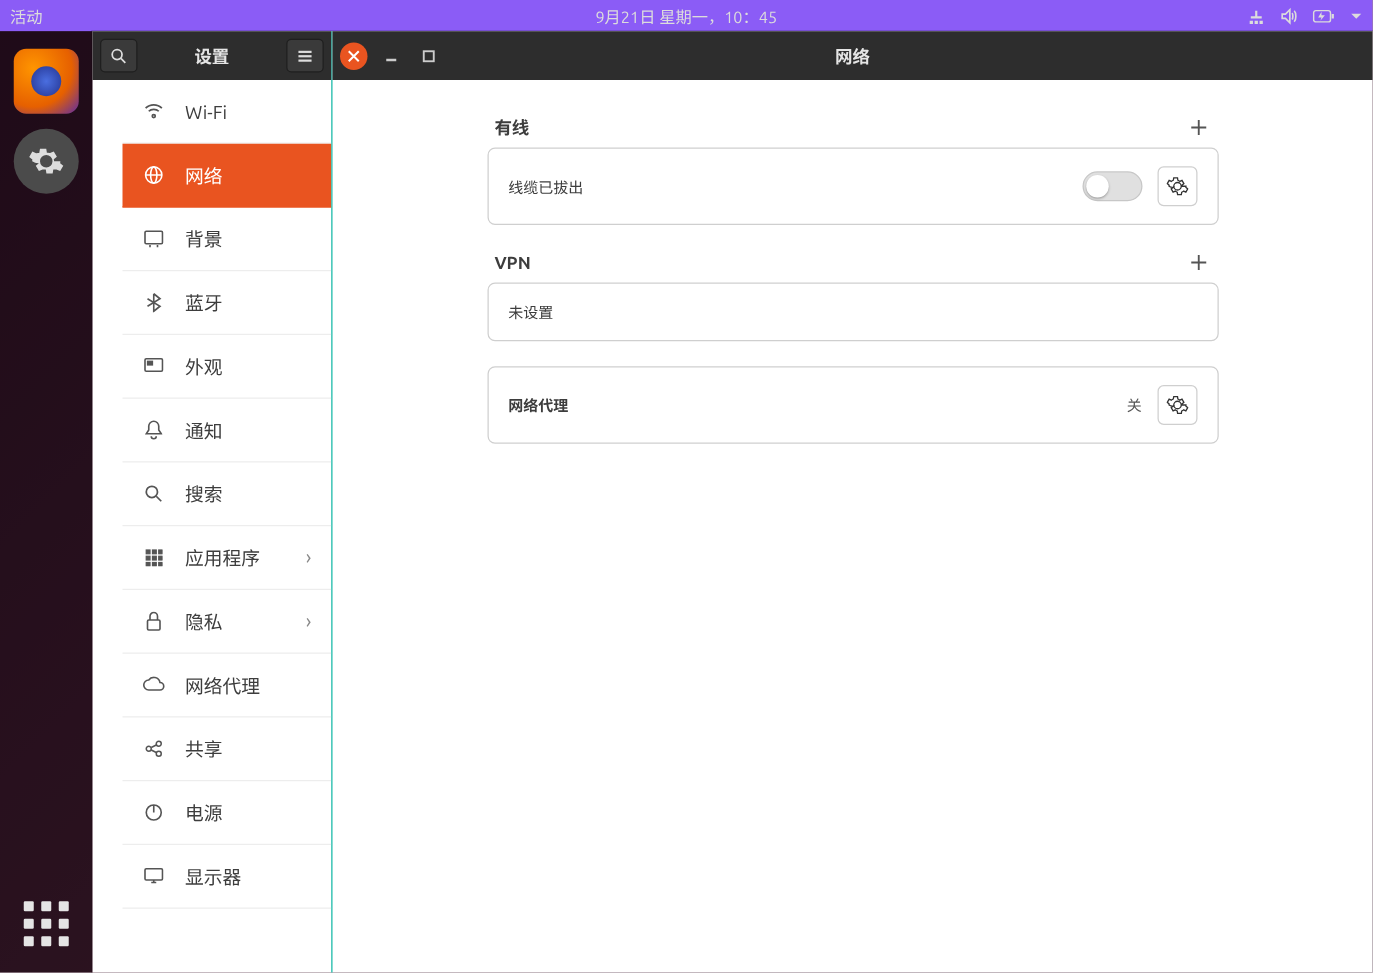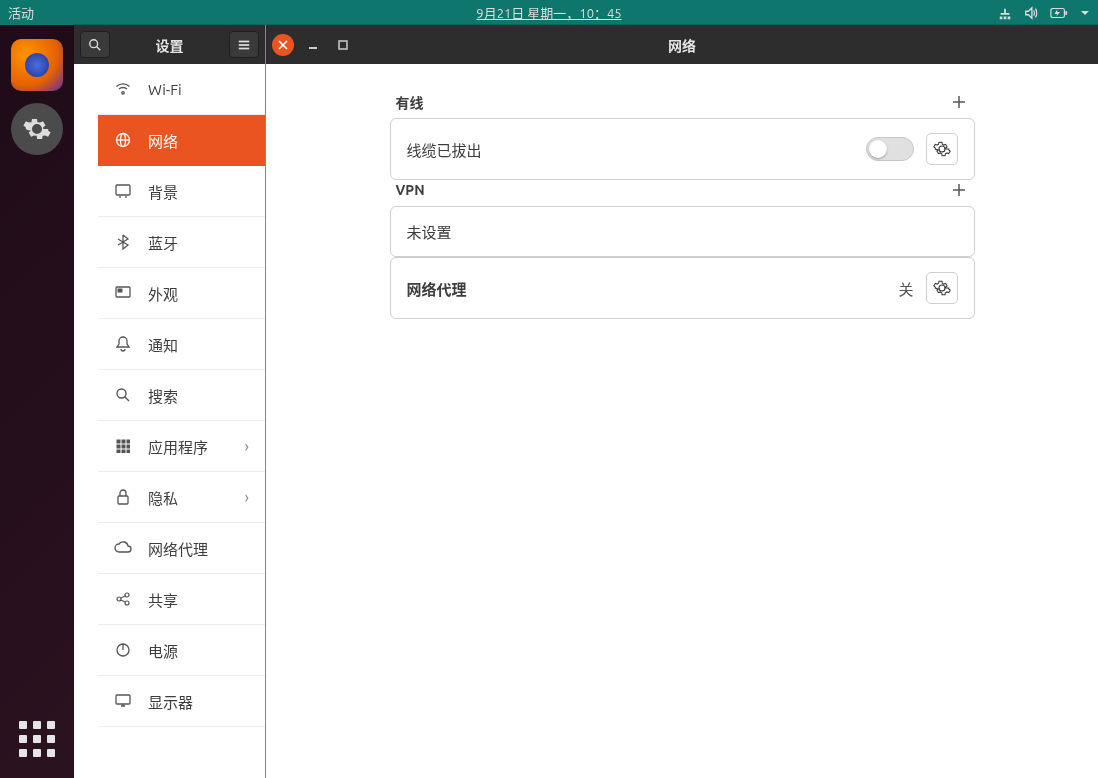--- a/index.html
+++ b/index.html
@@ -9,31 +9,31 @@
   background: linear-gradient(135deg, #2c001e 0%, #4a1330 50%, #2c001e 100%);
   overflow: hidden;
   position: relative;
   font-size: 14px;
   color: #3d3d3d;
 }
 
 
 .topbar {
   height: 25px;
-  background: #0f766e;
+  background: #8b5cf6;
   color: #dcdcdc;
   display: flex;
   align-items: center;
   font-size: 13px;
   padding: 0 8px;
   position: relative;
 }
 .topbar .activities { cursor: pointer; }
 .topbar .clock {
-  position: absolute; left: 50%; transform: translateX(-50%); text-decoration: underline;
+  position: absolute; left: 50%; transform: translateX(-50%);
 }
 .topbar .status-area {
   margin-left: auto; display: flex; align-items: center; gap: 12px;
 }
 .topbar .status-area svg { fill: #dcdcdc; }
 
 
 .dock {
   position: absolute;
   left: 0; top: 25px; bottom: 0;
@@ -146,20 +146,21 @@
 .win-flat svg { fill:#ccc; }
 .content-header .title {
   position:absolute; left:50%; transform:translateX(-50%);
   color:#e5e5e5; font-weight:600; font-size:14px;
 }
 
 .content-body {
   flex:1; overflow:auto;
   padding: 28px 0;
   display:flex; flex-direction:column; align-items:center;
+  gap: 20px;
 }
 
 .section { width: 585px; }
 .section-head {
   display:flex; align-items:center; justify-content:space-between;
   padding: 0 6px 6px 6px;
   font-weight: 700; font-size: 14px;
 }
 .add-btn {
   width:20px; height:20px; display:flex; align-items:center; justify-content:center;
@@ -167,21 +168,21 @@
 }
 .card {
   border: 1px solid #cfcfcf;
   border-radius: 6px;
   background:#fff;
 }
 .row {
   display:flex; align-items:center;
   padding: 14px 16px;
   gap: 12px;
-  font-size: 15px;
+  font-size: 12px;
 }
 .row .label { flex:0 0 auto; }
 .row .spacer { flex:1; }
 .row .status-text { color:#555; }
 .row.bold .label { font-weight:700; }
 
 .switch {
   width:48px; height:24px; border-radius:12px;
   background:#e0e0e0; border:1px solid #c7c7c7;
   position:relative;

